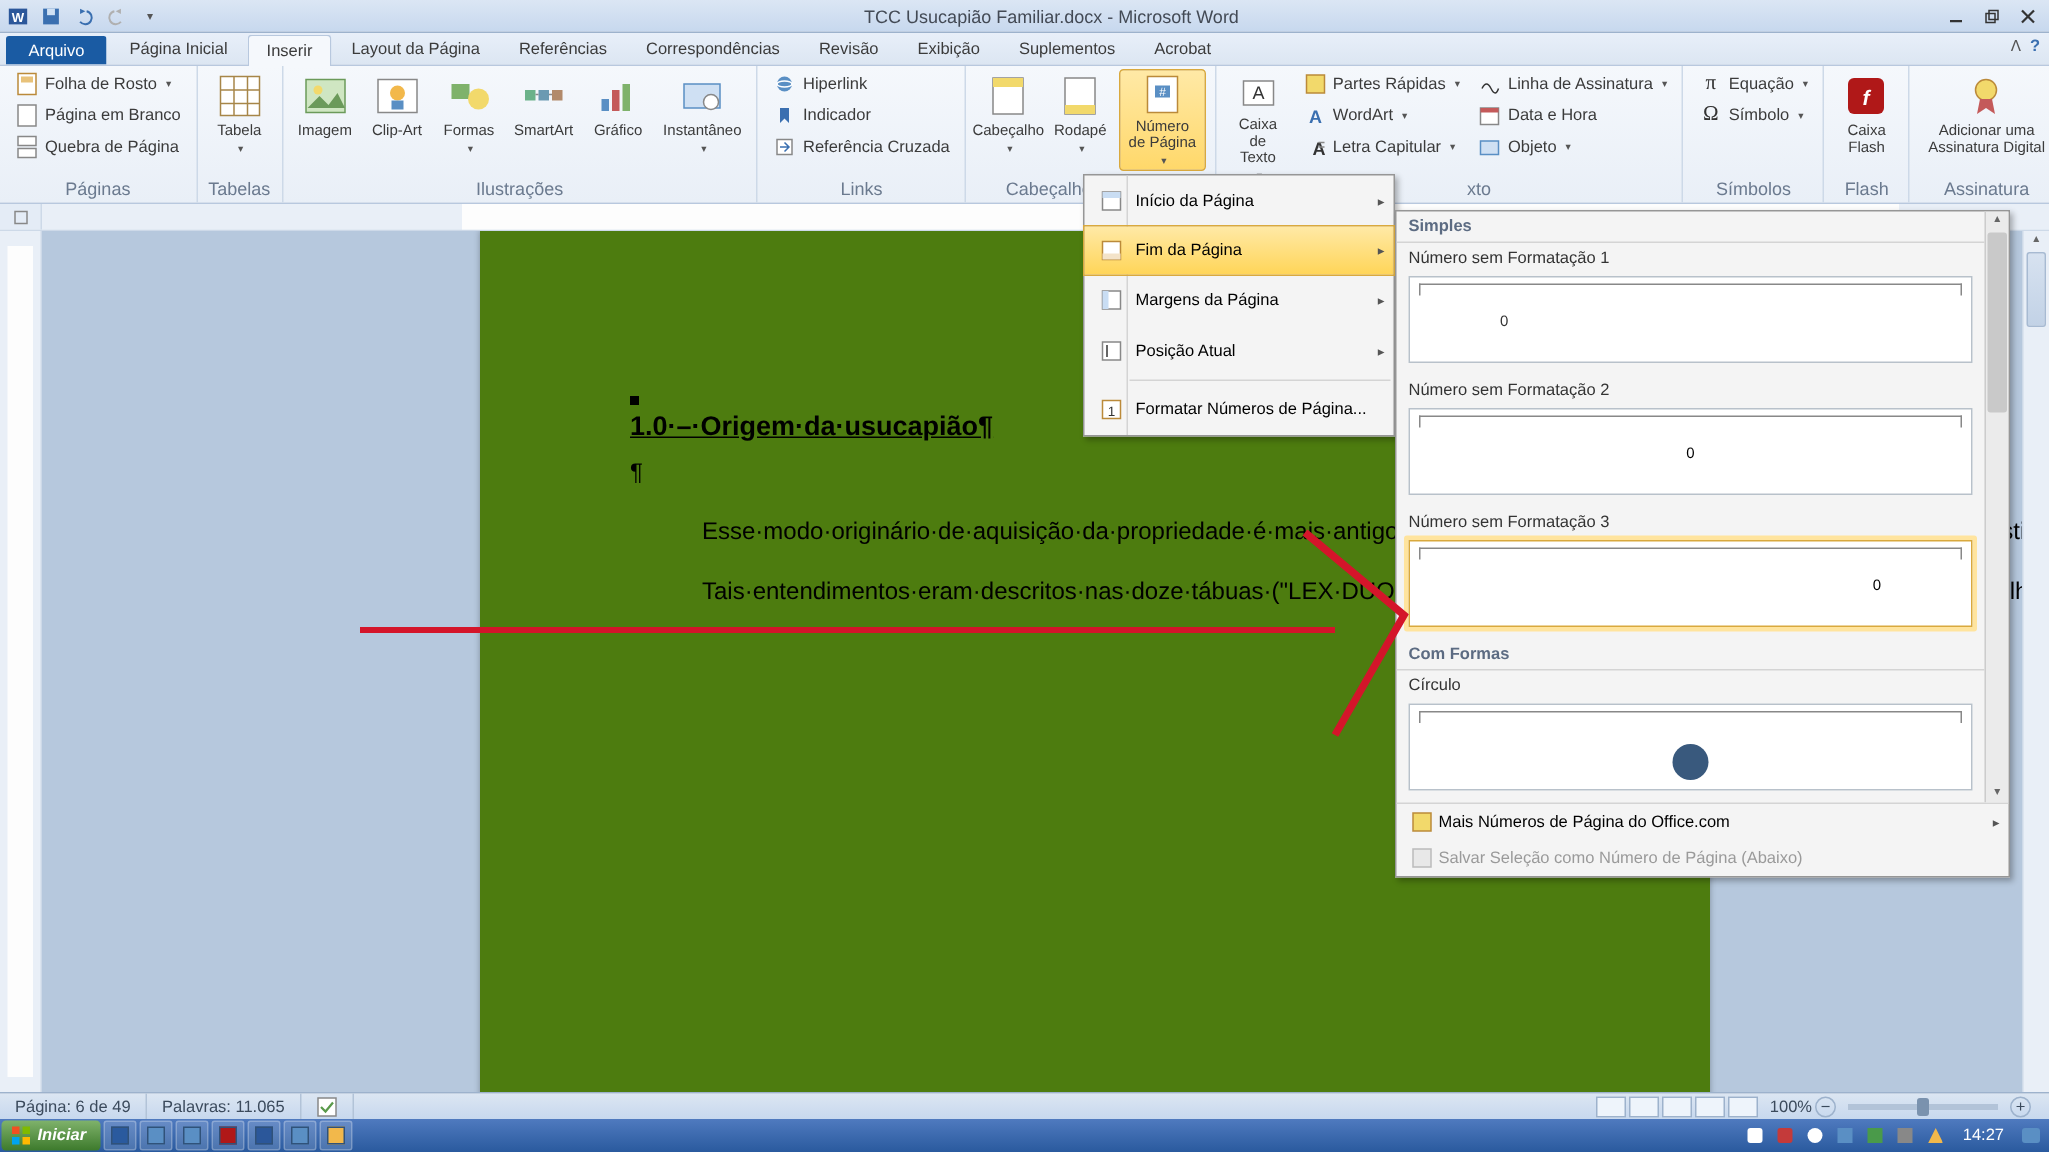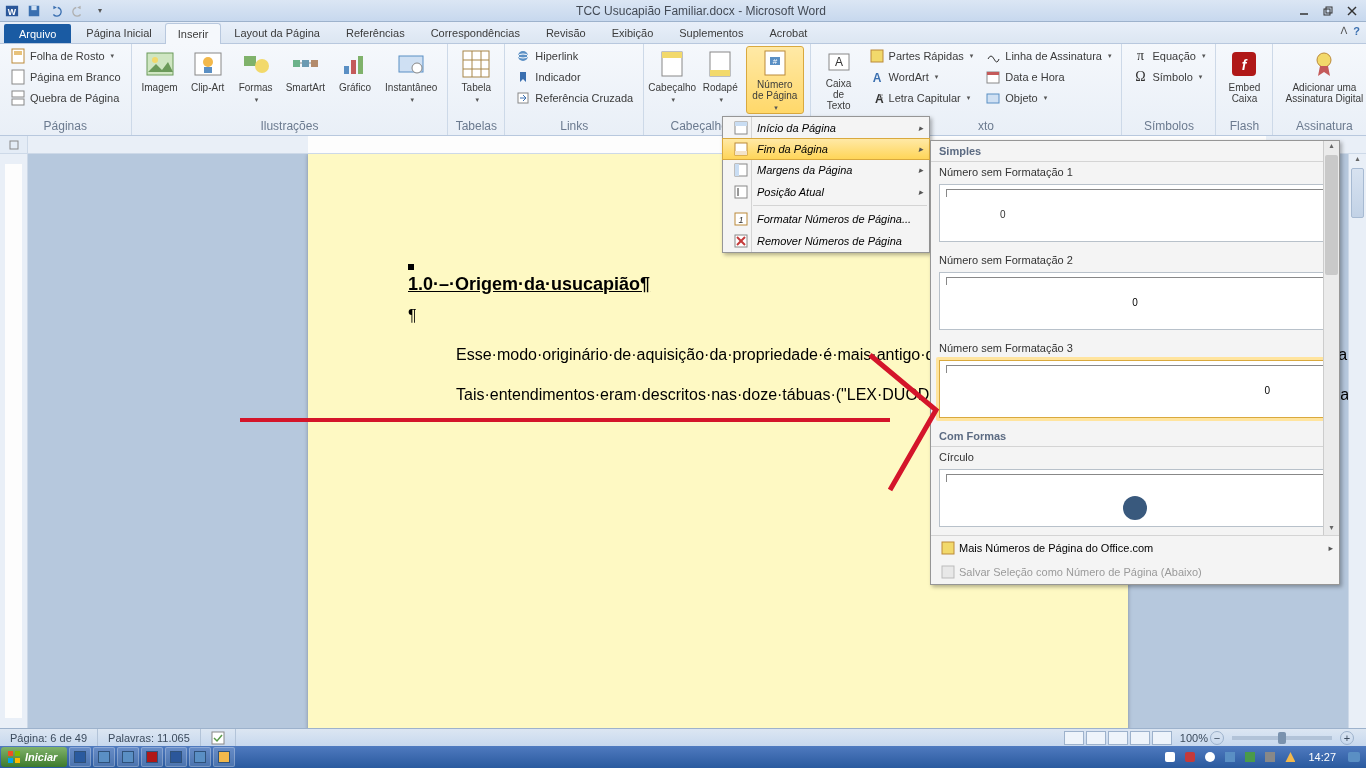--- a/index.html
+++ b/index.html
@@ -39,41 +39,41 @@
 .ruler-top { height: 18px; background: #e9eff7; border-bottom: 1px solid #cdd9e8; display: flex; }
 .ruler-corner { width: 28px; background: #e4ecf6; border-right: 1px solid #cdd9e8; display: flex; align-items: center; justify-content: center; }
 .ruler-h { flex: 1; position: relative; background: #e9eff7; font-size: 9px; color: #7788a0; }
 .ruler-page { position: absolute; left: 280px; right: 100px; top: 0; bottom: 0; background: #fdfdfd; }
 
 
 .doc-area { position: absolute; left: 0; top: 154px; right: 0; bottom: 40px; background: #b6c8dd; display: flex; }
 .ruler-v { width: 28px; background: #e9eff7; border-right: 1px solid #cdd9e8; position: relative; }
 .ruler-v-page { position: absolute; left: 5px; right: 5px; top: 10px; bottom: 10px; background: #fdfdfd; }
 .page-viewport { flex: 1; position: relative; overflow: hidden; }
-.page { position: absolute; left: 280px; top: 0; width: 820px; min-height: 600px; background: #fef9c3; box-shadow: 0 0 4px rgba(0,0,0,0.3); padding: 120px 100px 40px 100px; }
+.page { position: absolute; left: 292px; top: 0; width: 820px; min-height: 600px; background: #4d7c0f; box-shadow: 0 0 4px rgba(0,0,0,0.3); padding: 120px 100px 40px 100px; }
 .doc-heading { font-size: 18px; font-weight: bold; text-decoration: underline; margin-bottom: 12px; font-family: Arial; }
 .doc-para-mark { font-size: 16px; margin-bottom: 16px; font-family: Arial; }
 .doc-body { font-size: 16px; line-height: 28px; text-align: justify; text-indent: 48px; font-family: Arial; color: #000; }
 .doc-body2 { font-size: 16px; line-height: 28px; text-align: justify; text-indent: 48px; font-family: Arial; color: #000; margin-top: 12px; }
 .scrollbar-v { width: 18px; background: #e9eff7; border-left: 1px solid #cdd9e8; position: relative; }
 .scroll-thumb { position: absolute; left: 2px; right: 2px; top: 14px; height: 50px; background: linear-gradient(#d7e2f0,#c2d2e6); border: 1px solid #a7bad2; border-radius: 2px; }
 
 
 .pn-menu { position: absolute; left: 722px; top: 116px; width: 208px; background: #f4f4f4; border: 1px solid #969696; box-shadow: 2px 2px 4px rgba(0,0,0,0.3); z-index: 50; }
-.pn-menu-item { display: flex; align-items: center; height: 22px; padding: 0 6px; cursor: pointer; position: relative; font-style: italic; }
+.pn-menu-item { display: flex; align-items: center; height: 34px; padding: 0 6px; cursor: pointer; position: relative; }
 .pn-menu-item.hover { background: linear-gradient(#ffe9a6,#ffd558); border: 1px solid #d9a93e; margin: -1px; padding: 0 6px; }
 .pn-menu-icon { width: 24px; display: flex; justify-content: center; }
 .pn-menu-icon svg { width: 16px; height: 16px; }
 .pn-menu-lbl { flex: 1; font-size: 11px; padding-left: 4px; }
 .pn-menu-arrow { font-size: 9px; color: #555; }
 .pn-menu-sep-col { position: absolute; left: 28px; top: 0; bottom: 0; width: 1px; background: #d4d4d4; }
 
 
 .gallery { position: absolute; left: 930px; top: 140px; width: 410px; background: #f4f4f4; border: 1px solid #969696; box-shadow: 2px 2px 4px rgba(0,0,0,0.3); z-index: 51; }
-.gallery-scroll { max-height: 450px; overflow: hidden; position: relative; }
+.gallery-scroll { max-height: 450px; overflow: hidden; position: relative; padding-right: 16px; }
 .gallery-sb { position: absolute; right: 0; top: 0; bottom: 0; width: 16px; background: #ebebeb; border-left: 1px solid #ccc; }
 .gallery-sb-thumb { position: absolute; left: 1px; right: 1px; top: 14px; height: 120px; background: #c9c9c9; border-radius: 2px; }
 .gallery-sec { font-size: 11px; font-weight: bold; color: #5c6b82; padding: 4px 8px; }
 .gallery-sep { height: 1px; background: #d4d4d4; margin: 0; }
 .gallery-item-lbl { font-size: 11px; padding: 4px 8px; color: #333; }
 .gallery-item { margin: 2px 8px 8px 8px; background: #fff; border: 1px solid #b8c1ca; height: 58px; position: relative; }
 .gallery-item.sel { border: 1px solid #d9a93e; background: #fff; }
 .gallery-item.sel::before { content:""; position:absolute; inset:-4px; border:3px solid #ffe49e; border-radius:2px; z-index:-1;}
 .gi-inner-top { position: absolute; left: 6px; right: 6px; top: 4px; height: 8px; border: 1px solid #888; border-bottom: none; }
 .gi-num-left { position: absolute; left: 60px; top: 24px; font-size: 10px; color: #333; }
@@ -212,102 +212,102 @@
             <span>Quebra de Página</span>
           </div>
       </div>
     </div>
     <div class="rgroup-label">Páginas</div>
   </div>
 
   <div class="rgroup">
     <div class="rgroup-body">
       <div class="big-btn">
-          <div class="icon">
-            <svg width="28" height="24">
-              <rect x="1" y="1" width="26" height="22" fill="#cfe6c2" stroke="#6b9a5a"></rect>
-              <circle cx="9" cy="8" r="3" fill="#f2d96b"></circle>
-              <path d="M2 20 L10 12 L16 18 L22 10 L27 20 Z" fill="#6b9a5a"></path>
-            </svg>
-          </div>
-          <div class="lbl">Imagem</div>
-        </div>
-      <div class="big-btn">
-          <div class="icon">
-            <svg width="28" height="24">
-              <rect x="1" y="1" width="26" height="22" fill="#fff" stroke="#888"></rect>
-              <circle cx="14" cy="10" r="5" fill="#f2b84b"></circle>
-              <rect x="10" y="15" width="8" height="6" fill="#5a8fc4"></rect>
-            </svg>
-          </div>
-          <div class="lbl">Clip-Art</div>
-        </div>
-      <div class="big-btn">
-          <div class="icon">
-            <svg width="28" height="24">
-              <rect x="2" y="4" width="12" height="10" fill="#7fb26b"></rect>
-              <circle cx="20" cy="14" r="7" fill="#f2d96b"></circle>
-            </svg>
-          </div>
-          <div class="lbl"><span>Formas</span><br><span class="dd-arrow">▾</span></div>
-        </div>
-      <div class="big-btn">
-          <div class="icon">
-            <svg width="28" height="24">
-              <rect x="2" y="8" width="7" height="7" fill="#6bb28a"></rect>
-              <rect x="11" y="8" width="7" height="7" fill="#6b9ab2"></rect>
-              <rect x="20" y="8" width="7" height="7" fill="#b28a6b"></rect>
-              <path d="M9 11 L11 11 M18 11 L20 11" stroke="#888"></path>
-            </svg>
-          </div>
-          <div class="lbl">SmartArt</div>
-        </div>
-      <div class="big-btn">
-          <div class="icon">
-            <svg width="28" height="24">
-              <rect x="3" y="14" width="5" height="8" fill="#5a8fc4"></rect>
-              <rect x="10" y="8" width="5" height="14" fill="#c45a5a"></rect>
-              <rect x="17" y="4" width="5" height="18" fill="#7fb26b"></rect>
-            </svg>
-          </div>
-          <div class="lbl">Gráfico</div>
-        </div>
-      <div class="big-btn">
-          <div class="icon">
-            <svg width="28" height="24">
-              <rect x="2" y="4" width="24" height="16" fill="#cfe0f3" stroke="#5a8fc4"></rect>
-              <circle cx="20" cy="16" r="5" fill="#fff" stroke="#888"></circle>
-            </svg>
-          </div>
-          <div class="lbl"><span>Instantâneo</span><br><span class="dd-arrow">▾</span></div>
-        </div>
-    </div>
-    <div class="rgroup-label">Ilustrações</div>
-  </div>
-
-  <div class="rgroup">
-    <div class="rgroup-body">
-      <div class="big-btn">
         <div class="icon">
             <svg width="28" height="28">
               <rect x="1" y="1" width="26" height="26" fill="#fff" stroke="#a78648"></rect>
               <line x1="1" y1="10" x2="27" y2="10" stroke="#a78648"></line>
               <line x1="1" y1="19" x2="27" y2="19" stroke="#a78648"></line>
               <line x1="10" y1="1" x2="10" y2="27" stroke="#a78648"></line>
               <line x1="19" y1="1" x2="19" y2="27" stroke="#a78648"></line>
             </svg>
           </div>
         <div class="lbl"><span>Tabela</span><br><span class="dd-arrow">▾</span></div>
       </div>
     </div>
     <div class="rgroup-label">Tabelas</div>
   </div>
 
   <div class="rgroup">
     <div class="rgroup-body">
+      <div class="big-btn">
+          <div class="icon">
+            <svg width="28" height="24">
+              <rect x="1" y="1" width="26" height="22" fill="#cfe6c2" stroke="#6b9a5a"></rect>
+              <circle cx="9" cy="8" r="3" fill="#f2d96b"></circle>
+              <path d="M2 20 L10 12 L16 18 L22 10 L27 20 Z" fill="#6b9a5a"></path>
+            </svg>
+          </div>
+          <div class="lbl">Imagem</div>
+        </div>
+      <div class="big-btn">
+          <div class="icon">
+            <svg width="28" height="24">
+              <rect x="1" y="1" width="26" height="22" fill="#fff" stroke="#888"></rect>
+              <circle cx="14" cy="10" r="5" fill="#f2b84b"></circle>
+              <rect x="10" y="15" width="8" height="6" fill="#5a8fc4"></rect>
+            </svg>
+          </div>
+          <div class="lbl">Clip-Art</div>
+        </div>
+      <div class="big-btn">
+          <div class="icon">
+            <svg width="28" height="24">
+              <rect x="2" y="4" width="12" height="10" fill="#7fb26b"></rect>
+              <circle cx="20" cy="14" r="7" fill="#f2d96b"></circle>
+            </svg>
+          </div>
+          <div class="lbl"><span>Formas</span><br><span class="dd-arrow">▾</span></div>
+        </div>
+      <div class="big-btn">
+          <div class="icon">
+            <svg width="28" height="24">
+              <rect x="2" y="8" width="7" height="7" fill="#6bb28a"></rect>
+              <rect x="11" y="8" width="7" height="7" fill="#6b9ab2"></rect>
+              <rect x="20" y="8" width="7" height="7" fill="#b28a6b"></rect>
+              <path d="M9 11 L11 11 M18 11 L20 11" stroke="#888"></path>
+            </svg>
+          </div>
+          <div class="lbl">SmartArt</div>
+        </div>
+      <div class="big-btn">
+          <div class="icon">
+            <svg width="28" height="24">
+              <rect x="3" y="14" width="5" height="8" fill="#5a8fc4"></rect>
+              <rect x="10" y="8" width="5" height="14" fill="#c45a5a"></rect>
+              <rect x="17" y="4" width="5" height="18" fill="#7fb26b"></rect>
+            </svg>
+          </div>
+          <div class="lbl">Gráfico</div>
+        </div>
+      <div class="big-btn">
+          <div class="icon">
+            <svg width="28" height="24">
+              <rect x="2" y="4" width="24" height="16" fill="#cfe0f3" stroke="#5a8fc4"></rect>
+              <circle cx="20" cy="16" r="5" fill="#fff" stroke="#888"></circle>
+            </svg>
+          </div>
+          <div class="lbl"><span>Instantâneo</span><br><span class="dd-arrow">▾</span></div>
+        </div>
+    </div>
+    <div class="rgroup-label">Ilustrações</div>
+  </div>
+
+  <div class="rgroup">
+    <div class="rgroup-body">
       <div class="small-list">
         <div class="small-btn">
             <span class="icon">
               <svg width="14" height="14">
                 <circle cx="7" cy="7" r="5" fill="#5a8fc4"></circle>
                 <ellipse cx="7" cy="7" rx="5" ry="2" fill="none" stroke="#fff"></ellipse>
               </svg>
             </span>
             <span>Hiperlink</span>
           </div>
@@ -466,21 +466,21 @@
 
   <div class="rgroup">
     <div class="rgroup-body">
       <div class="big-btn">
           <div class="icon">
             <svg width="28" height="28">
               <rect x="2" y="2" width="24" height="24" rx="4" fill="#b01818"></rect>
               <text x="14" y="20" text-anchor="middle" font-size="14" fill="#fff" font-weight="bold" font-style="italic">f</text>
             </svg>
           </div>
-          <div class="lbl">Embed Caixa</div>
+          <div class="lbl">Caixa Flash</div>
         </div>
     </div>
     <div class="rgroup-label">Flash</div>
   </div>
 
   <div class="rgroup" style="border-right:none">
     <div class="rgroup-body">
       <div class="big-btn" style="min-width:90px">
           <div class="icon">
             <svg width="28" height="28">
@@ -569,30 +569,20 @@
   </div>
   <div style="height:1px;background:#d4d4d4;margin:2px 2px 2px 30px"></div>
   <div class="pn-menu-item">
     <span class="pn-menu-icon">
         <svg viewBox="0 0 16 16">
           <rect x="2" y="2" width="12" height="12" fill="#fff" stroke="#bb8a3a"></rect>
           <text x="8" y="12" text-anchor="middle" font-size="9" fill="#333">1</text>
         </svg>
       </span>
     <span class="pn-menu-lbl">Formatar Números de Página...</span>
-  </div>
-  <div class="pn-menu-item">
-    <span class="pn-menu-icon">
-        <svg viewBox="0 0 16 16">
-          <rect x="2" y="2" width="12" height="12" fill="#fff" stroke="#888"></rect>
-          <line x1="4" y1="4" x2="12" y2="12" stroke="#c43a3a" stroke-width="2"></line>
-          <line x1="12" y1="4" x2="4" y2="12" stroke="#c43a3a" stroke-width="2"></line>
-        </svg>
-      </span>
-    <span class="pn-menu-lbl">Remover Números de Página</span>
   </div>
 </div>
 
 <div class="gallery">
   <div class="gallery-scroll">
     <div class="gallery-sec">Simples</div>
     <div class="gallery-sep"></div>
     <div class="gallery-item-lbl">Número sem Formatação 1</div>
     <div class="gallery-item">
       <div class="gi-inner-top"></div>

